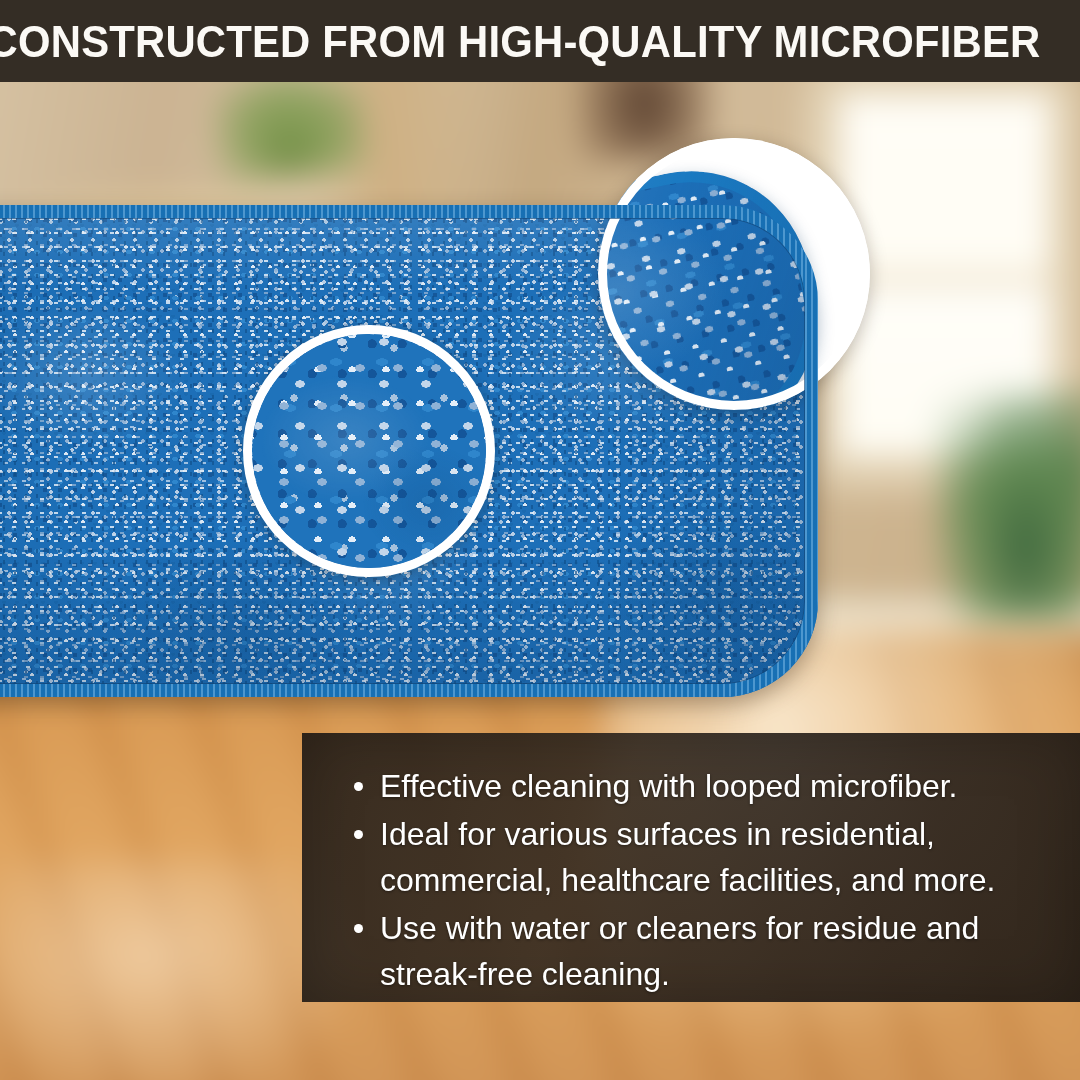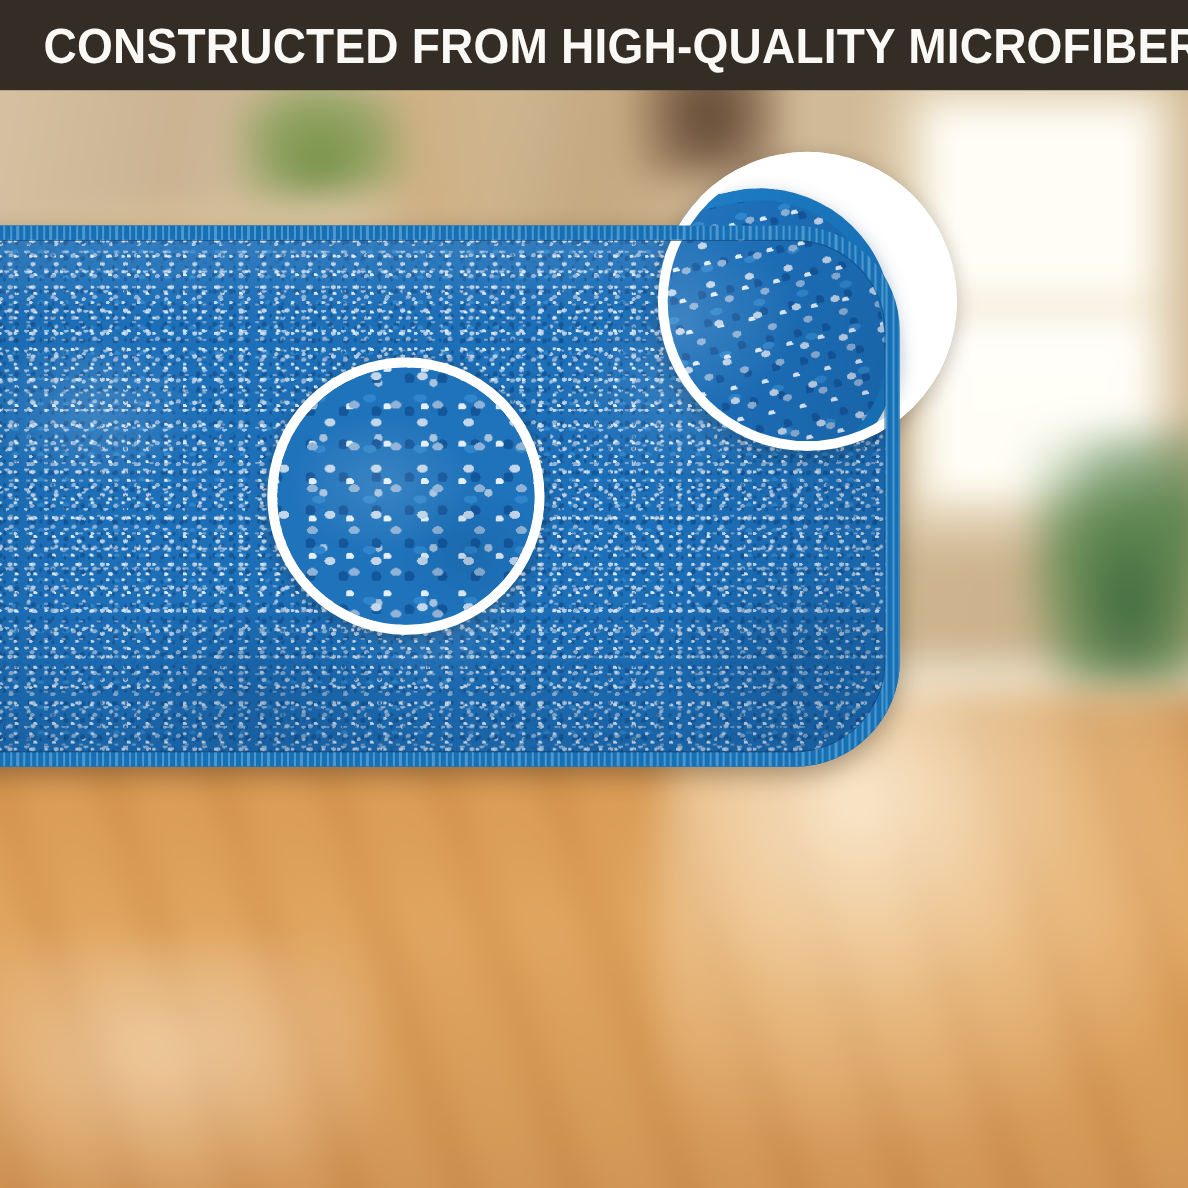--- a/index.html
+++ b/index.html
@@ -218,21 +218,21 @@
   .mag-b-ring{
     position:absolute;inset:0;border-radius:50%;
     box-shadow:inset 0 0 0 9px #ffffff;
     pointer-events:none;
   }
 
   
   .header{
     position:absolute;left:0;top:0;width:1080px;height:82px;
     background:#342d25;
-    display:flex;align-items:center;justify-content:flex-start;
+    display:flex;align-items:center;justify-content:flex-end;
     z-index:10;
   }
   .header-title{
     color:#fbf9f5;
     font-family:"Liberation Sans", sans-serif;
     font-weight:700;
     font-size:45px;
     letter-spacing:.2px;
     transform:scaleX(.93);
     white-space:nowrap;
@@ -309,14 +309,21 @@
   <div class="mag mag-b">
     <div class="mag-b-corner"></div>
     <div class="mag-b-corner-shade"></div>
     <div class="mag-b-ring"></div>
   </div>
 
   <div class="header">
     <div class="header-title">CONSTRUCTED FROM HIGH-QUALITY MICROFIBER</div>
   </div>
 
+  <div class="callout">
+    <ul class="bullets">
+      <li>Effective cleaning with looped microfiber.</li>
+      <li>Ideal for various surfaces in residential, commercial, healthcare facilities, and more.</li>
+      <li>Use with water or cleaners for residue and streak-free cleaning.</li>
+    </ul>
+  </div>
 
 </div>
 
 </body></html>

